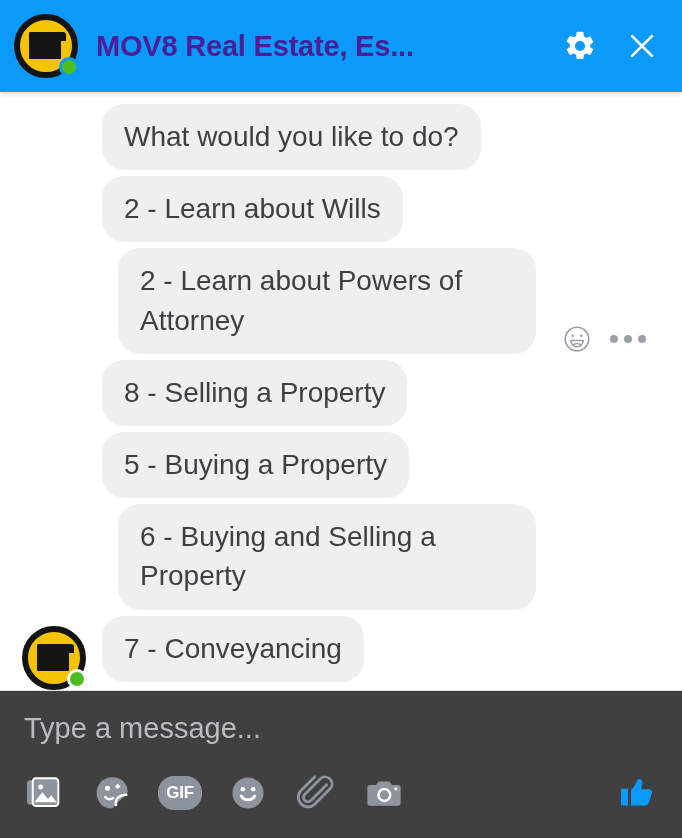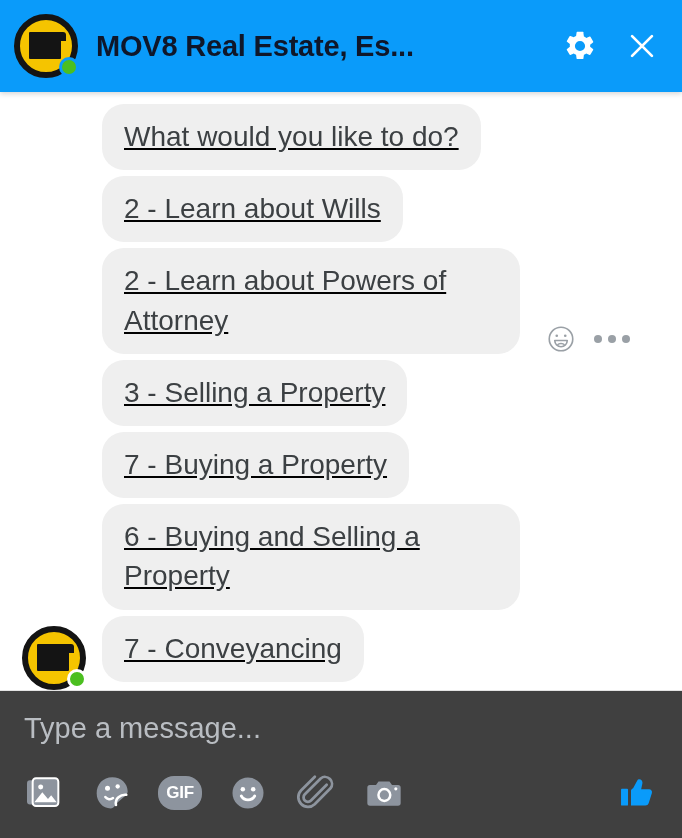--- a/index.html
+++ b/index.html
@@ -78,21 +78,21 @@
     bottom: 1px;
     width: 20px;
     height: 20px;
     border-radius: 50%;
     background: #4bbf20;
     border: 3px solid #0a9bfa;
   }
 
   .header-title {
     flex: 1 1 auto;
-    color: #0f172a;
+    color: #4c1d95;
     font-size: 29px;
     font-weight: bold;
     letter-spacing: -0.2px;
     margin-left: 18px;
     white-space: nowrap;
     overflow: hidden;
   }
 
   .header-actions {
     flex: 0 0 auto;
@@ -111,21 +111,20 @@
     border: none;
   }
 
   
   .messages {
     flex: 1 1 auto;
     position: relative;
     background: #ffffff;
     padding: 12px 0 0 0;
     overflow: hidden;
-    text-decoration: underline;
   }
 
   .msg-row {
     display: flex;
     align-items: flex-end;
     padding: 0 12px 0 22px;
     margin-bottom: 6px;
     position: relative;
   }
 
@@ -151,21 +150,21 @@
     color: #3c4043;
     border-radius: 22px;
     padding: 13px 22px 14px 22px;
     font-size: 28px;
     line-height: 1.40;
     max-width: 408px;
     word-wrap: break-word;
     cursor: pointer;
   }
 
-  .bubble.wide { max-width: 418px; }
+  .bubble.wide { max-width: 418px; margin-left: 16px; }
 
   .msg-tools {
     display: flex;
     align-items: center;
     gap: 18px;
     margin-left: 26px;
     flex: 0 0 auto;
   }
   .tool-btn {
     cursor: pointer;
@@ -310,26 +309,26 @@
             <i></i>
               <i></i>
               <i></i>
           </span>
         </span>
       </div>
     </div>
 
     <div class="msg-row">
       <div class="msg-avatar-slot"></div>
-      <div class="bubble">3 - Selling a Property</div>
-    </div>
-
-    <div class="msg-row">
-      <div class="msg-avatar-slot"></div>
-      <div class="bubble">7 - Buying a Property</div>
+      <div class="bubble">8 - Selling a Property</div>
+    </div>
+
+    <div class="msg-row">
+      <div class="msg-avatar-slot"></div>
+      <div class="bubble">5 - Buying a Property</div>
     </div>
 
     <div class="msg-row">
       <div class="msg-avatar-slot"></div>
       <div class="bubble wide">6 - Buying and Selling a Property</div>
     </div>
 
     <div class="msg-row">
       <div class="msg-avatar-slot">
         <div class="msg-avatar">

